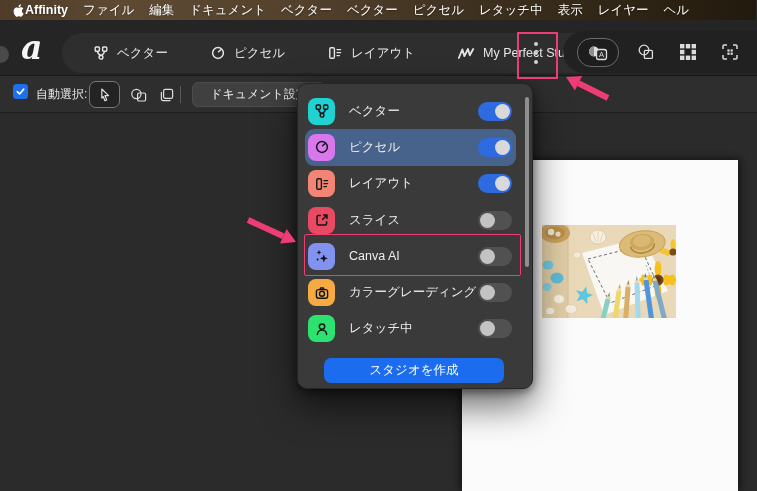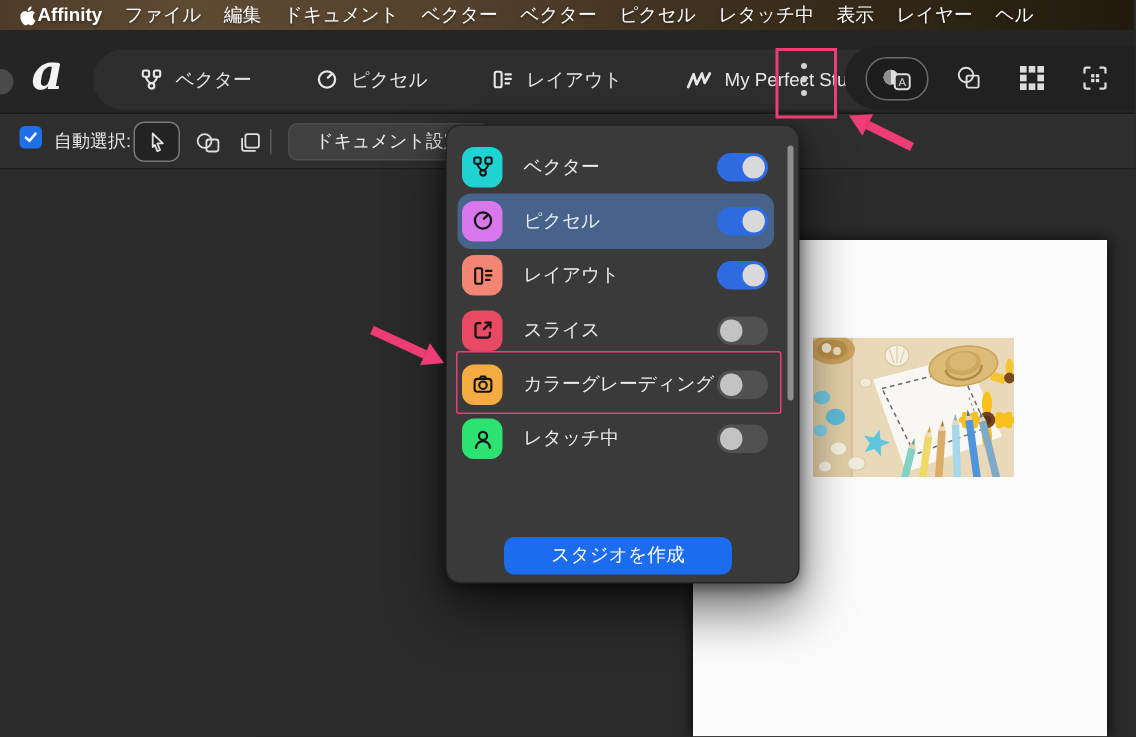--- a/index.html
+++ b/index.html
@@ -59,21 +59,21 @@
   .mrow.hl{background:#47638c}
   .micon{width:27px;height:27px;border-radius:8px;display:flex;align-items:center;justify-content:center;color:#141414;flex:0 0 auto}
   .mlabel{margin-left:14px;font-size:12.5px;color:#ededed;flex:1;white-space:nowrap;overflow:hidden}
   .toggle{width:34px;height:19px;border-radius:10px;position:relative;flex:0 0 auto}
   .toggle.on{background:#2e6be0}
   .toggle.off{background:#515151}
   .toggle .knob{position:absolute;top:2px;width:15px;height:15px;border-radius:50%}
   .toggle.on .knob{right:2px;background:#d9d9d9}
   .toggle.off .knob{left:2px;background:#c3c3c3}
   .scrollthumb{position:absolute;right:3px;top:13px;width:4px;height:170px;background:#8f8f8f;border-radius:2px}
-  .createBtn{position:absolute;left:38px;top:274px;width:152px;height:25px;border-radius:7px;background:#1c6cf0;
+  .createBtn{position:absolute;left:26px;top:274px;width:180px;height:25px;border-radius:7px;background:#1c6cf0;
     color:#fff;font-size:12.5px;display:flex;align-items:center;justify-content:center;border:none;cursor:default}
 
   
   .annKebab{position:absolute;left:517px;top:32px;width:37px;height:43px;border:2px solid #ee3d74;z-index:40}
   .annMenu{position:absolute;left:6px;top:150px;width:215px;height:40px;border:1.5px solid #ee3d74;border-radius:2px;z-index:40}
   .arrow{position:absolute;z-index:50}
 </style>
 </head>
 <body>
 
@@ -370,20 +370,33 @@
             <path d="M6.8 3.4 H4.6 A1.6 1.6 0 0 0 3 5 v6.4 A1.6 1.6 0 0 0 4.6 13 H11 a1.6 1.6 0 0 0 1.6-1.6 V9.2" fill="none" stroke="currentColor" stroke-width="1.5"></path>
             <path d="M8.6 7.4 L13 3 M13 3 h-3.4 M13 3 v3.4" fill="none" stroke="currentColor" stroke-width="1.5" stroke-linecap="round" stroke-linejoin="round"></path>
           </svg>
         </span>
         <span class="mlabel">スライス</span>
         <span class="toggle off">
           <span class="knob"></span>
         </span>
       </div>
       <div class="mrow">
+        <span class="micon" style="background: rgb(129, 147, 239);">
+          <svg viewBox="0 0 16 16" width="16" height="16">
+            <path d="M9.8 6.2 L10.9 9.2 L13.8 10.3 L10.9 11.4 L9.8 14.4 L8.7 11.4 L5.8 10.3 L8.7 9.2 Z" fill="currentColor"></path>
+            <path d="M5 1.8 L5.7 3.7 L7.6 4.4 L5.7 5.1 L5 7 L4.3 5.1 L2.4 4.4 L4.3 3.7 Z" fill="currentColor"></path>
+            <circle cx="3.6" cy="11.4" r="1" fill="currentColor"></circle>
+          </svg>
+        </span>
+        <span class="mlabel">Canva AI</span>
+        <span class="toggle off">
+          <span class="knob"></span>
+        </span>
+      </div>
+      <div class="mrow">
         <span class="micon" style="background: rgb(246, 171, 66);">
           <svg viewBox="0 0 16 16" width="16" height="16">
             <rect x="2.4" y="4.6" width="11.2" height="8.6" rx="2" fill="none" stroke="currentColor" stroke-width="1.4"></rect>
             <path d="M5.8 4.6 L6.7 3 h2.6 L10.2 4.6" fill="none" stroke="currentColor" stroke-width="1.4"></path>
             <circle cx="8" cy="8.8" r="2.5" fill="none" stroke="currentColor" stroke-width="1.4"></circle>
           </svg>
         </span>
         <span class="mlabel">カラーグレーディング</span>
         <span class="toggle off">
           <span class="knob"></span>

